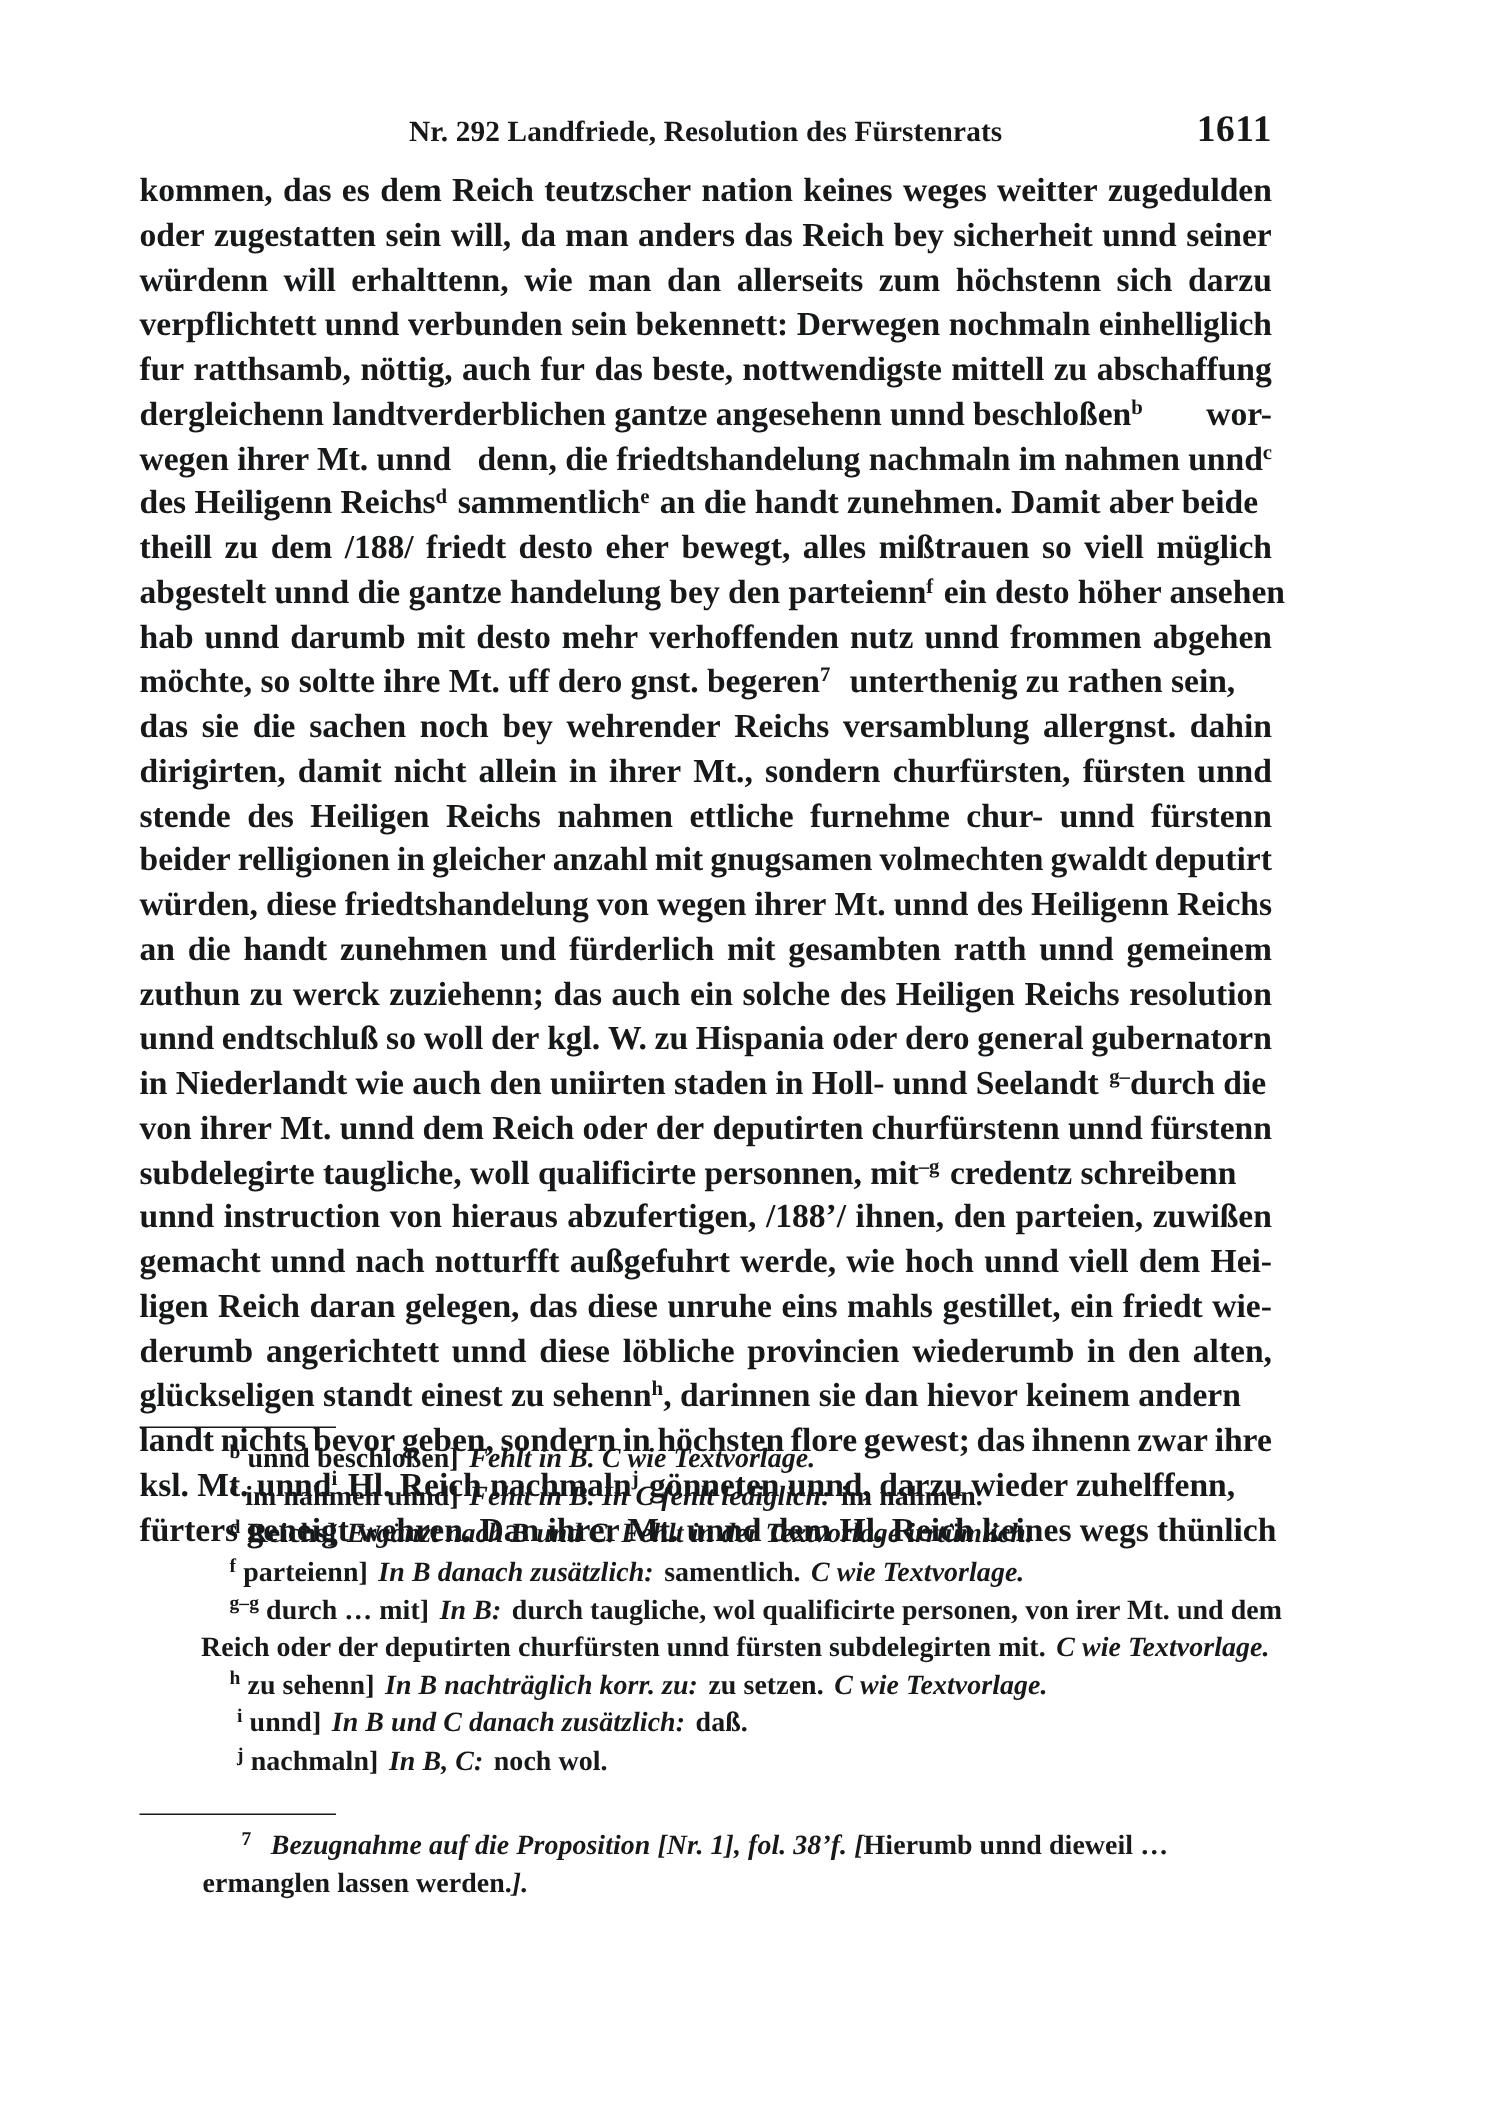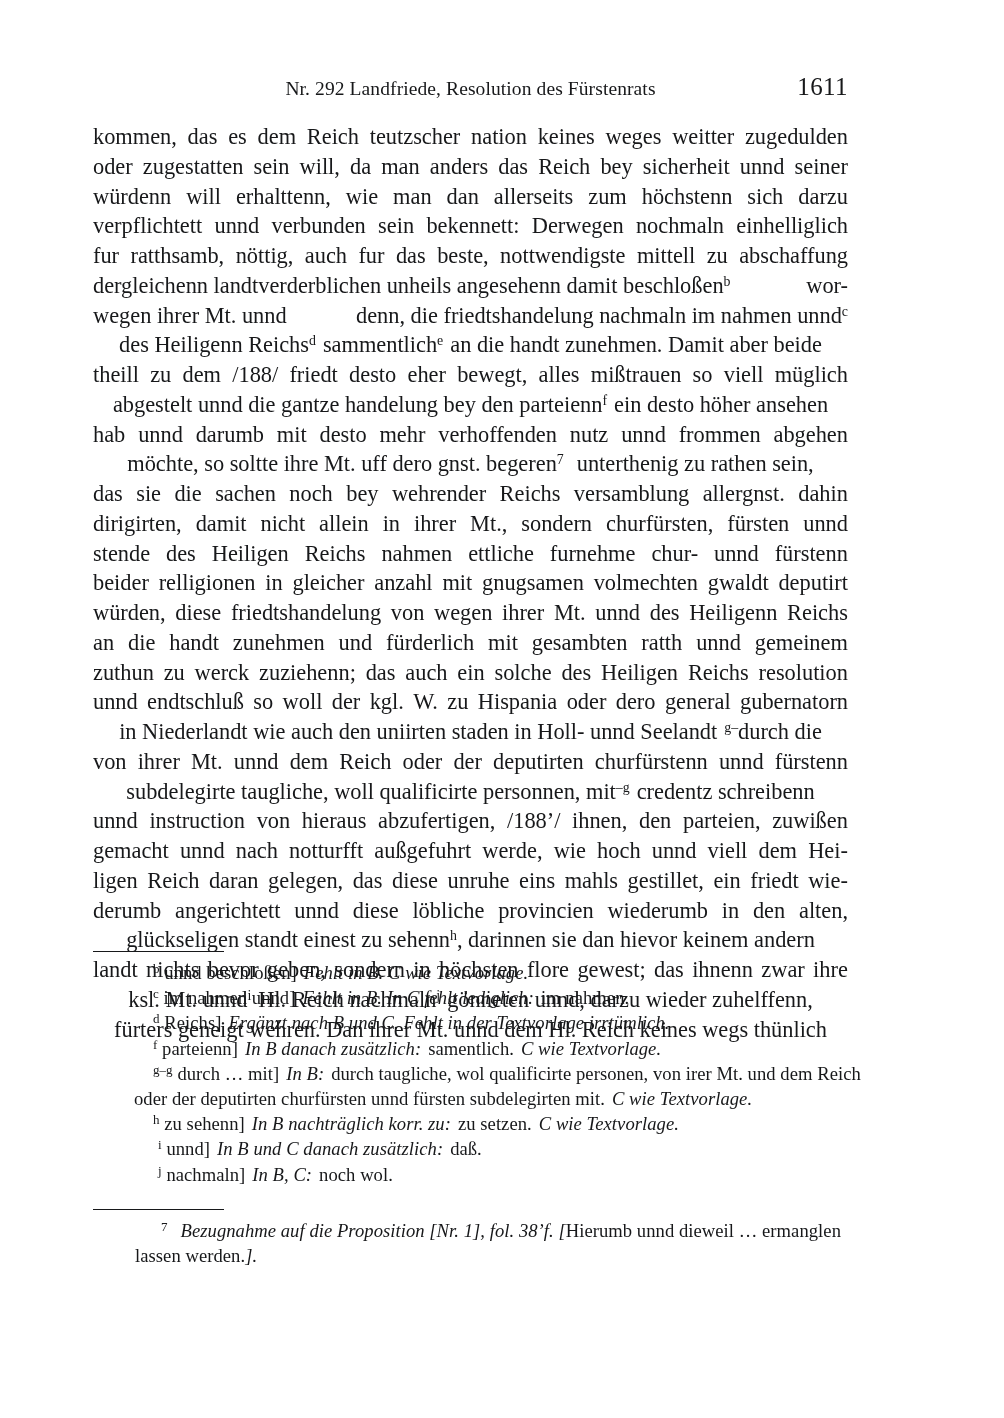--- a/index.html
+++ b/index.html
@@ -13,20 +13,21 @@
     position: relative;
     font-family: "Liberation Serif", "DejaVu Serif", serif;
     color: #17181a;
     overflow: hidden;
   }
   .page {
     position: absolute;
     left: 0; top: 0;
     width: 1004px;
     height: 1154px;
+    font-weight: bold;
   }
 
   
   .runhead {
     position: absolute;
     left: 93px;
     top: 78px;
     width: 755px;
     height: 28px;
   }
@@ -45,23 +46,22 @@
     right: 0;
     top: -5px;
     font-size: 25px;
     letter-spacing: 0.4px;
   }
 
   
   .body-block {
     position: absolute;
     left: 93px;
-    top: 122px;
+    top: 112px;
     width: 755px;
-    text-align: center;
   }
   .bodyline {
     font-size: 22.4px;
     line-height: 29.75px;
     white-space: nowrap;
     letter-spacing: -0.02px;
   }
   
   .bodyline.j {
     display: flex;
@@ -131,21 +131,21 @@
 
   <div class="body-block">
 
     <div class="bodyline j"><span>kommen,</span><span>das</span><span>es</span><span>dem</span><span>Reich</span><span>teutzscher</span><span>nation</span><span>keines</span><span>weges</span><span>weitter</span><span>zugedulden</span></div>
     <div class="bodyline j"><span>oder</span><span>zugestatten</span><span>sein</span><span>will,</span><span>da</span><span>man</span><span>anders</span><span>das</span><span>Reich</span><span>bey</span><span>sicherheit</span><span>unnd</span><span>seiner</span></div>
     <div class="bodyline j"><span>würdenn</span><span>will</span><span>erhalttenn,</span><span>wie</span><span>man</span><span>dan</span><span>allerseits</span><span>zum</span><span>höchstenn</span><span>sich</span><span>darzu</span></div>
     <div class="bodyline j"><span>verpflichtett</span><span>unnd</span><span>verbunden</span><span>sein</span><span>bekennett:</span><span>Derwegen</span><span>nochmaln</span><span>einhelliglich</span></div>
     <div class="bodyline j"><span>fur</span><span>ratthsamb,</span><span>nöttig,</span><span>auch</span><span>fur</span><span>das</span><span>beste,</span><span>nottwendigste</span><span>mittell</span><span>zu</span><span>abschaffung</span></div>
 
     <div class="bodyline" style="display:flex;justify-content:space-between;">
-      <span><span>dergleichenn landtverderblichen unheils angesehenn damit beschloßen</span><sup>b</sup></span>
+      <span><span>dergleichenn landtverderblichen gantze angesehenn unnd beschloßen</span><sup>b</sup></span>
       <span>wor-</span>
     </div>
 
     <div class="bodyline" style="display:flex;justify-content:space-between;">
       <span>wegen ihrer Mt. unnd</span>
       <span><span>denn, die friedtshandelung nachmaln im nahmen unnd</span><sup>c</sup></span>
     </div>
 
     <div class="bodyline">
       <span>des Heiligenn Reichs</span><sup>d</sup><span class="gap"></span><span>sammentlich</span><sup>e</sup><span class="gap"></span><span>an die handt zunehmen. Damit aber beide</span>

